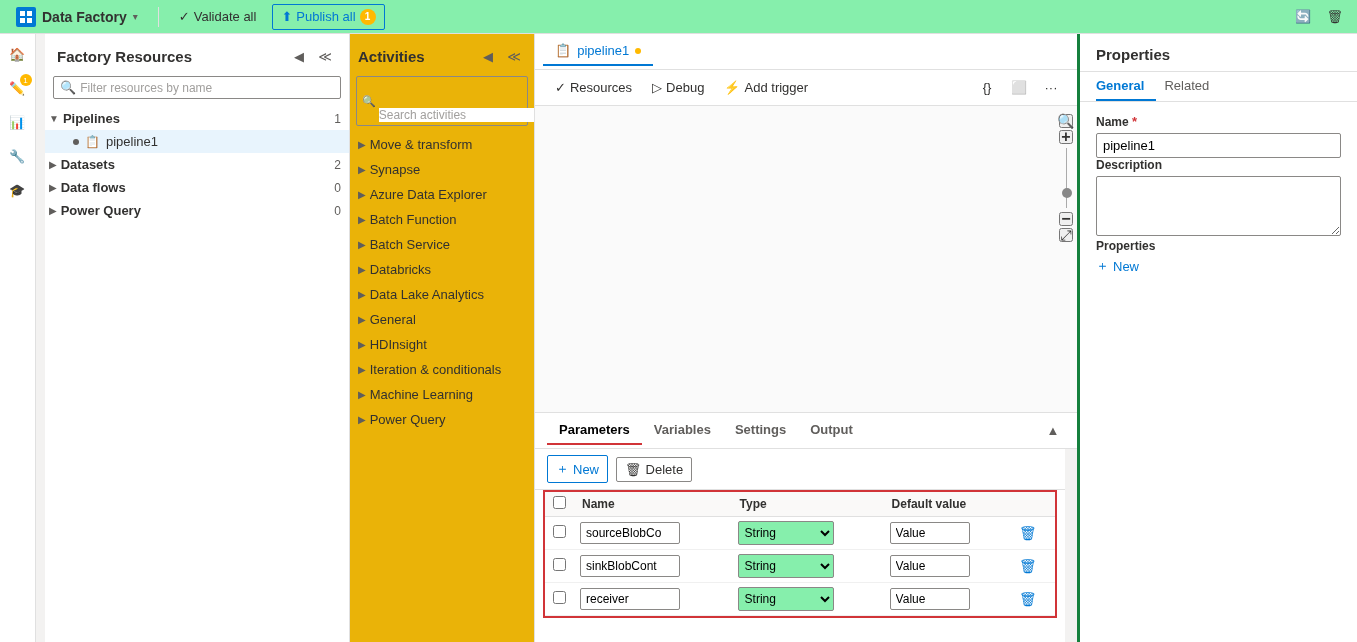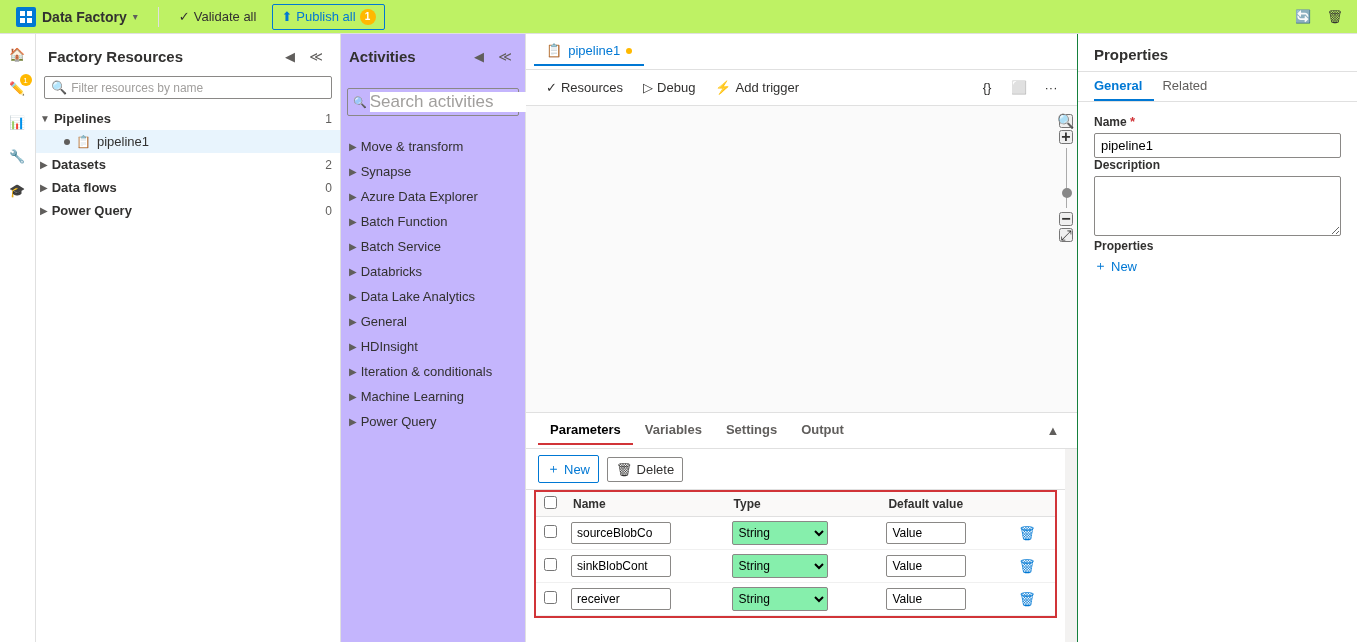--- a/index.html
+++ b/index.html
@@ -1,20 +1,20 @@
 <!DOCTYPE html>
 <html><head>
   <meta charset="utf-8">
   <style>
     * { box-sizing: border-box; margin: 0; padding: 0; font-family: 'Segoe UI', Arial, sans-serif; font-size: 13px; }
     body { display: flex; flex-direction: column; height: 642px; width: 1357px; overflow: hidden; background: #f3f2f1; }
 
     
     .top-bar {
-      display: flex; align-items: center; height: 34px; background: #bef264;
+      display: flex; align-items: center; height: 34px; background: #86efac;
       border-bottom: 1px solid #e0e0e0; padding: 0 8px; gap: 8px; flex-shrink: 0;
     }
     .top-bar-logo { display: flex; align-items: center; gap: 6px; padding: 0 8px; }
     .top-bar-logo .logo-icon { width: 20px; height: 20px; background: #0078d4; border-radius: 2px; display: flex; align-items: center; justify-content: center; }
     .top-bar-logo .logo-icon svg { width: 14px; height: 14px; }
     .top-bar-logo .app-name { font-size: 14px; font-weight: 600; color: #323130; }
     .top-bar-sep { width: 1px; height: 20px; background: #e0e0e0; margin: 0 4px; }
     .top-bar-btn { display: flex; align-items: center; gap: 4px; padding: 4px 8px; border: none; background: none; cursor: pointer; color: #323130; border-radius: 2px; font-size: 13px; }
     .top-bar-btn.publish { background: none; }
     .publish-badge { background: #ffb900; color: #fff; border-radius: 50%; width: 16px; height: 16px; display: flex; align-items: center; justify-content: center; font-size: 10px; font-weight: 700; }
@@ -24,45 +24,45 @@
     
     .main { display: flex; flex: 1; overflow: hidden; }
 
     
     .sidebar-icons { width: 36px; background: #fff; border-right: 1px solid #e0e0e0; display: flex; flex-direction: column; align-items: center; padding: 4px 0; gap: 2px; flex-shrink: 0; }
     .sidebar-icon-btn { width: 32px; height: 32px; display: flex; align-items: center; justify-content: center; border: none; background: none; cursor: pointer; border-radius: 2px; color: #605e5c; position: relative; }
     .sidebar-icon-btn.active { color: #0078d4; }
     .sidebar-icon-btn .badge { position: absolute; top: 2px; right: 2px; background: #ffb900; color: #fff; border-radius: 50%; width: 12px; height: 12px; font-size: 8px; display: flex; align-items: center; justify-content: center; }
 
     
-    .factory-panel { width: 305px; background: #fff; border-right: 1px solid #e0e0e0; display: flex; flex-direction: column; flex-shrink: 0; }
+    .factory-panel { width: 305px; background: #fff; border-right: 1px solid #e0e0e0; display: flex; flex-direction: column; flex-shrink: 0; margin-left: 9px; }
     .factory-panel-header { display: flex; align-items: center; justify-content: space-between; padding: 10px 12px 6px; }
     .factory-panel-title { font-size: 15px; font-weight: 700; color: #323130; }
     .factory-panel-actions { display: flex; gap: 2px; }
     .small-icon-btn { width: 24px; height: 24px; display: flex; align-items: center; justify-content: center; border: none; background: none; cursor: pointer; color: #605e5c; border-radius: 2px; }
     .search-box { margin: 2px 8px 8px; border: 1px solid #8a8886; border-radius: 2px; display: flex; align-items: center; padding: 3px 6px; gap: 4px; background: #fff; }
     .search-box input { border: none; outline: none; flex: 1; font-size: 12px; color: #323130; }
     .search-box input::placeholder { color: #a19f9d; }
     .tree-section { display: flex; align-items: center; justify-content: space-between; padding: 4px 8px 4px 4px; cursor: pointer; }
     .tree-section-left { display: flex; align-items: center; gap: 4px; }
     .tree-chevron { color: #605e5c; font-size: 10px; }
     .tree-label { font-size: 13px; font-weight: 600; color: #323130; }
     .tree-count { font-size: 12px; color: #605e5c; }
     .tree-item { display: flex; align-items: center; gap: 6px; padding: 4px 8px 4px 28px; cursor: pointer; background: #e8f4fd; }
     .tree-item .item-icon { color: #0078d4; font-size: 12px; }
     .tree-item .item-label { font-size: 13px; color: #323130; }
     .pipeline-dot { width: 6px; height: 6px; border-radius: 50%; background: #605e5c; }
 
     
-    .activities-panel { width: 185px; background: #c4b5fd; border-right: 1px solid #e0e0e0; display: flex; flex-direction: column; flex-shrink: 0; gap: 12px; }
+    .activities-panel { width: 185px; background: #eab308; border-right: 1px solid #e0e0e0; display: flex; flex-direction: column; flex-shrink: 0; }
     .activities-header { display: flex; align-items: center; justify-content: space-between; padding: 10px 8px 6px; }
     .activities-title { font-size: 15px; font-weight: 700; color: #323130; }
     .activities-actions { display: flex; gap: 2px; }
     .act-search { margin: 2px 6px 6px; border: 1px solid #8a8886; border-radius: 2px; display: flex; align-items: center; padding: 3px 5px; gap: 3px; }
-    .act-search input { border: none; outline: none; flex: 1; font-size: 17px; color: #323130; }
+    .act-search input { border: none; outline: none; flex: 1; font-size: 12px; color: #323130; margin-top: 28px; }
     .act-search input::placeholder { color: #a19f9d; }
     .act-item { display: flex; align-items: center; gap: 4px; padding: 5px 8px; cursor: pointer; }
     .act-item .act-chevron { color: #605e5c; font-size: 10px; }
     .act-item .act-label { font-size: 13px; color: #323130; }
 
     
     .canvas-area { flex: 1; display: flex; flex-direction: column; overflow: hidden; background: #f8f8f8; }
     .canvas-tabs { background: #fff; border-bottom: 1px solid #e0e0e0; display: flex; align-items: center; padding: 0 8px; height: 36px; gap: 0; }
     .canvas-tab { display: flex; align-items: center; gap: 6px; padding: 6px 12px; cursor: pointer; border-bottom: 2px solid transparent; font-size: 13px; color: #323130; }
     .canvas-tab.active { border-bottom-color: #0078d4; color: #0078d4; }
@@ -88,21 +88,21 @@
     .params-table { flex: 1; overflow: auto; }
     .params-table table { width: 100%; border-collapse: collapse; }
     .params-table th { text-align: left; padding: 4px 8px; font-size: 12px; font-weight: 600; color: #323130; border-bottom: 1px solid #e0e0e0; background: #faf9f8; }
     .params-table td { padding: 4px 6px; border-bottom: 1px solid #f0f0f0; vertical-align: middle; }
     .params-table input[type="text"] { width: 100%; border: 1px solid #8a8886; padding: 3px 5px; border-radius: 2px; font-size: 12px; outline: none; }
     .params-table select { border: 1px solid #8a8886; padding: 3px 2px; border-radius: 2px; font-size: 12px; background: #86efac; }
     .checkbox-cell { width: 28px; text-align: center; }
     .delete-row-btn { color: #0078d4; background: none; border: none; cursor: pointer; font-size: 14px; }
 
     
-    .properties-panel { width: 280px; background: #fff; border-left: 1px solid #15803d; display: flex; flex-direction: column; flex-shrink: 0; overflow: auto; }
+    .properties-panel { width: 280px; background: #fff; border-left: 3px solid #15803d; display: flex; flex-direction: column; flex-shrink: 0; overflow: auto; }
     .props-header { padding: 12px 16px 8px; font-size: 15px; font-weight: 700; color: #323130; border-bottom: 1px solid #e0e0e0; }
     .props-tabs { display: flex; border-bottom: 1px solid #e0e0e0; padding: 0 16px; }
     .props-tab { padding: 6px 12px 6px 0; cursor: pointer; border-bottom: 2px solid transparent; font-size: 13px; color: #605e5c; margin-right: 8px; }
     .props-tab.active { border-bottom-color: #0078d4; color: #0078d4; font-weight: 600; }
     .props-body { padding: 12px 16px; flex: 1; }
     .props-field { }
     .props-label { font-size: 12px; font-weight: 600; color: #323130; margin-bottom: 4px; }
     .props-label span.required { color: #d13438; }
     .props-input { width: 100%; border: 1px solid #8a8886; padding: 4px 6px; border-radius: 2px; font-size: 13px; outline: none; }
     .props-textarea { width: 100%; border: 1px solid #8a8886; padding: 4px 6px; border-radius: 2px; font-size: 13px; outline: none; resize: vertical; height: 60px; }

